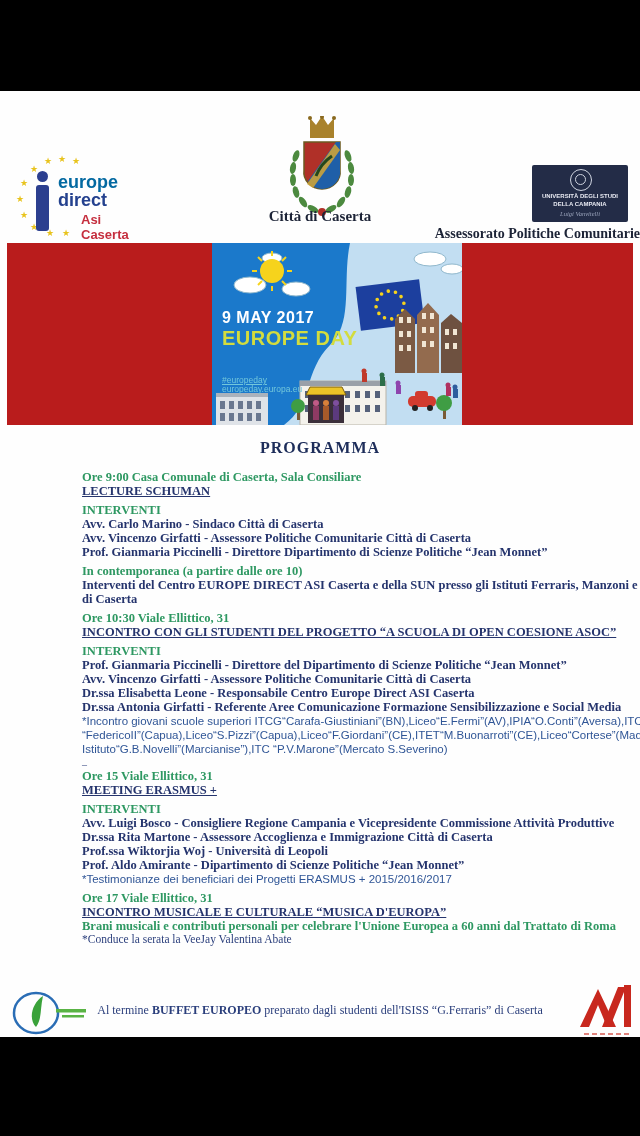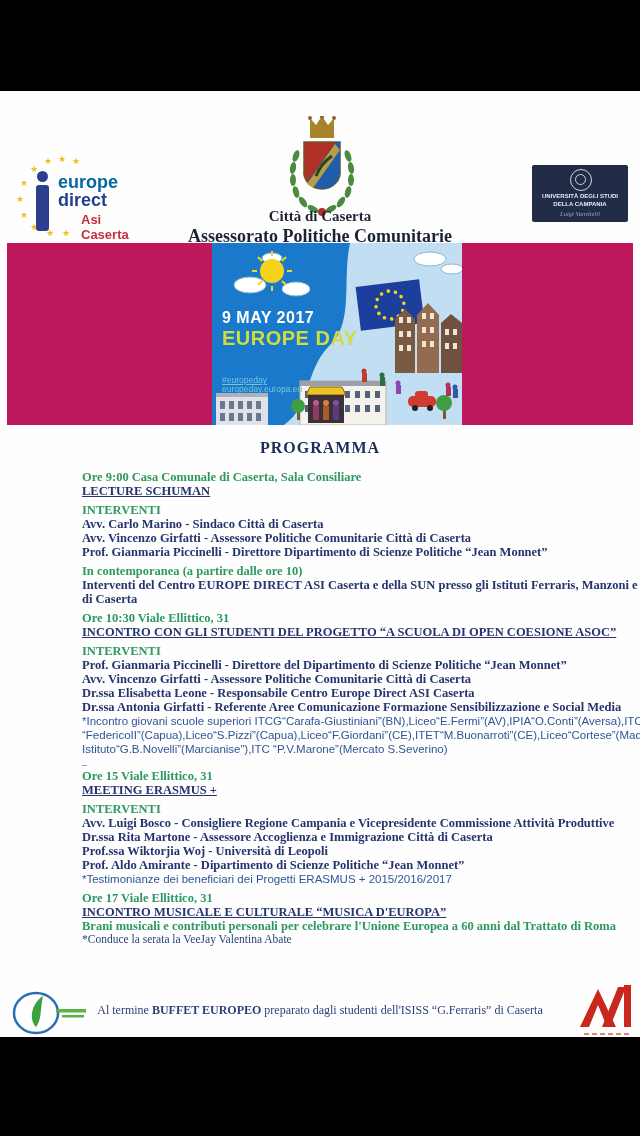--- a/index.html
+++ b/index.html
@@ -14,36 +14,36 @@
   .ed-i-dot{position:absolute;left:23px;top:14px;width:11px;height:11px;background:#2c3f8f;border-radius:50%;}
   .ed-t1{position:absolute;left:44px;top:16px;font-family:"Liberation Sans",sans-serif;
          font-weight:bold;font-size:18px;line-height:18px;color:#0369a1;}
   .ed-t2{position:absolute;left:44px;top:34px;font-family:"Liberation Sans",sans-serif;
          font-weight:bold;font-size:18px;line-height:18px;color:#24418e;}
   .ed-t3{position:absolute;left:44px;top:55px;font-family:"Liberation Sans",sans-serif;
          font-weight:bold;font-size:13px;color:#c52e3e;margin-left:23px;}
   .stemma{position:absolute;left:280px;top:25px;width:84px;height:115px;}
   .city{position:absolute;left:0;top:117px;width:100%;text-align:center;font-weight:bold;
         font-size:15px;color:#1c2336;}
-  .dept{position:absolute;left:0;top:135px;width:100%;text-align:center;font-weight:bold;
-        font-size:18px;color:#1c2336;}
+  .dept{position:absolute;left:0;top:135px;width:100%;text-align:right;font-weight:bold;
+        font-size:14px;color:#1c2336;}
   .uni{position:absolute;left:532px;top:74px;width:96px;height:57px;background:#232c47;
        border-radius:2px;text-align:center;}
   .uni-seal{position:absolute;left:38px;top:4px;width:20px;height:20px;border:1.5px solid #cfd4e0;
        border-radius:50%;}
   .uni-seal:after{content:"";position:absolute;left:4px;top:4px;width:9px;height:9px;
        border:1px solid #cfd4e0;border-radius:50%;}
   .uni-l1{position:absolute;left:0;top:28px;width:100%;font-family:"Liberation Sans",sans-serif;
        font-size:6px;line-height:7px;color:#e8eaf2;font-weight:bold;}
   .uni-l2{position:absolute;left:0;top:36px;width:100%;font-family:"Liberation Sans",sans-serif;
        font-size:6px;line-height:7px;color:#e8eaf2;font-weight:bold;}
   .uni-l3{position:absolute;left:0;top:45px;width:100%;font-size:6.5px;color:#9aa3bb;font-style:italic;}
 
   
-  .banner{position:absolute;left:7px;top:152px;width:626px;height:182px;background:#be185d;}
+  .banner{position:absolute;left:7px;top:152px;width:626px;height:182px;background:#b91c1c;}
   .visual{position:absolute;left:205px;top:0;width:250px;height:182px;}
   .visual svg{position:absolute;left:0;top:0;}
   .b-date{position:absolute;left:10px;top:66px;font-family:"Liberation Sans",sans-serif;
         font-weight:bold;font-size:16px;color:#ffffff;letter-spacing:.5px;}
   .b-title{position:absolute;left:10px;top:84px;font-family:"Liberation Sans",sans-serif;
         font-weight:bold;font-size:20px;color:#d3dc3e;letter-spacing:.5px;}
   .b-url{position:absolute;left:10px;top:120px;font-family:"Liberation Sans",sans-serif;
         font-size:8.5px;color:#72c7db;margin-top:21px;}
   .b-tag{position:absolute;left:10px;top:132px;font-family:"Liberation Sans",sans-serif;
         font-size:8.5px;color:#72c7db;text-decoration:underline;}

